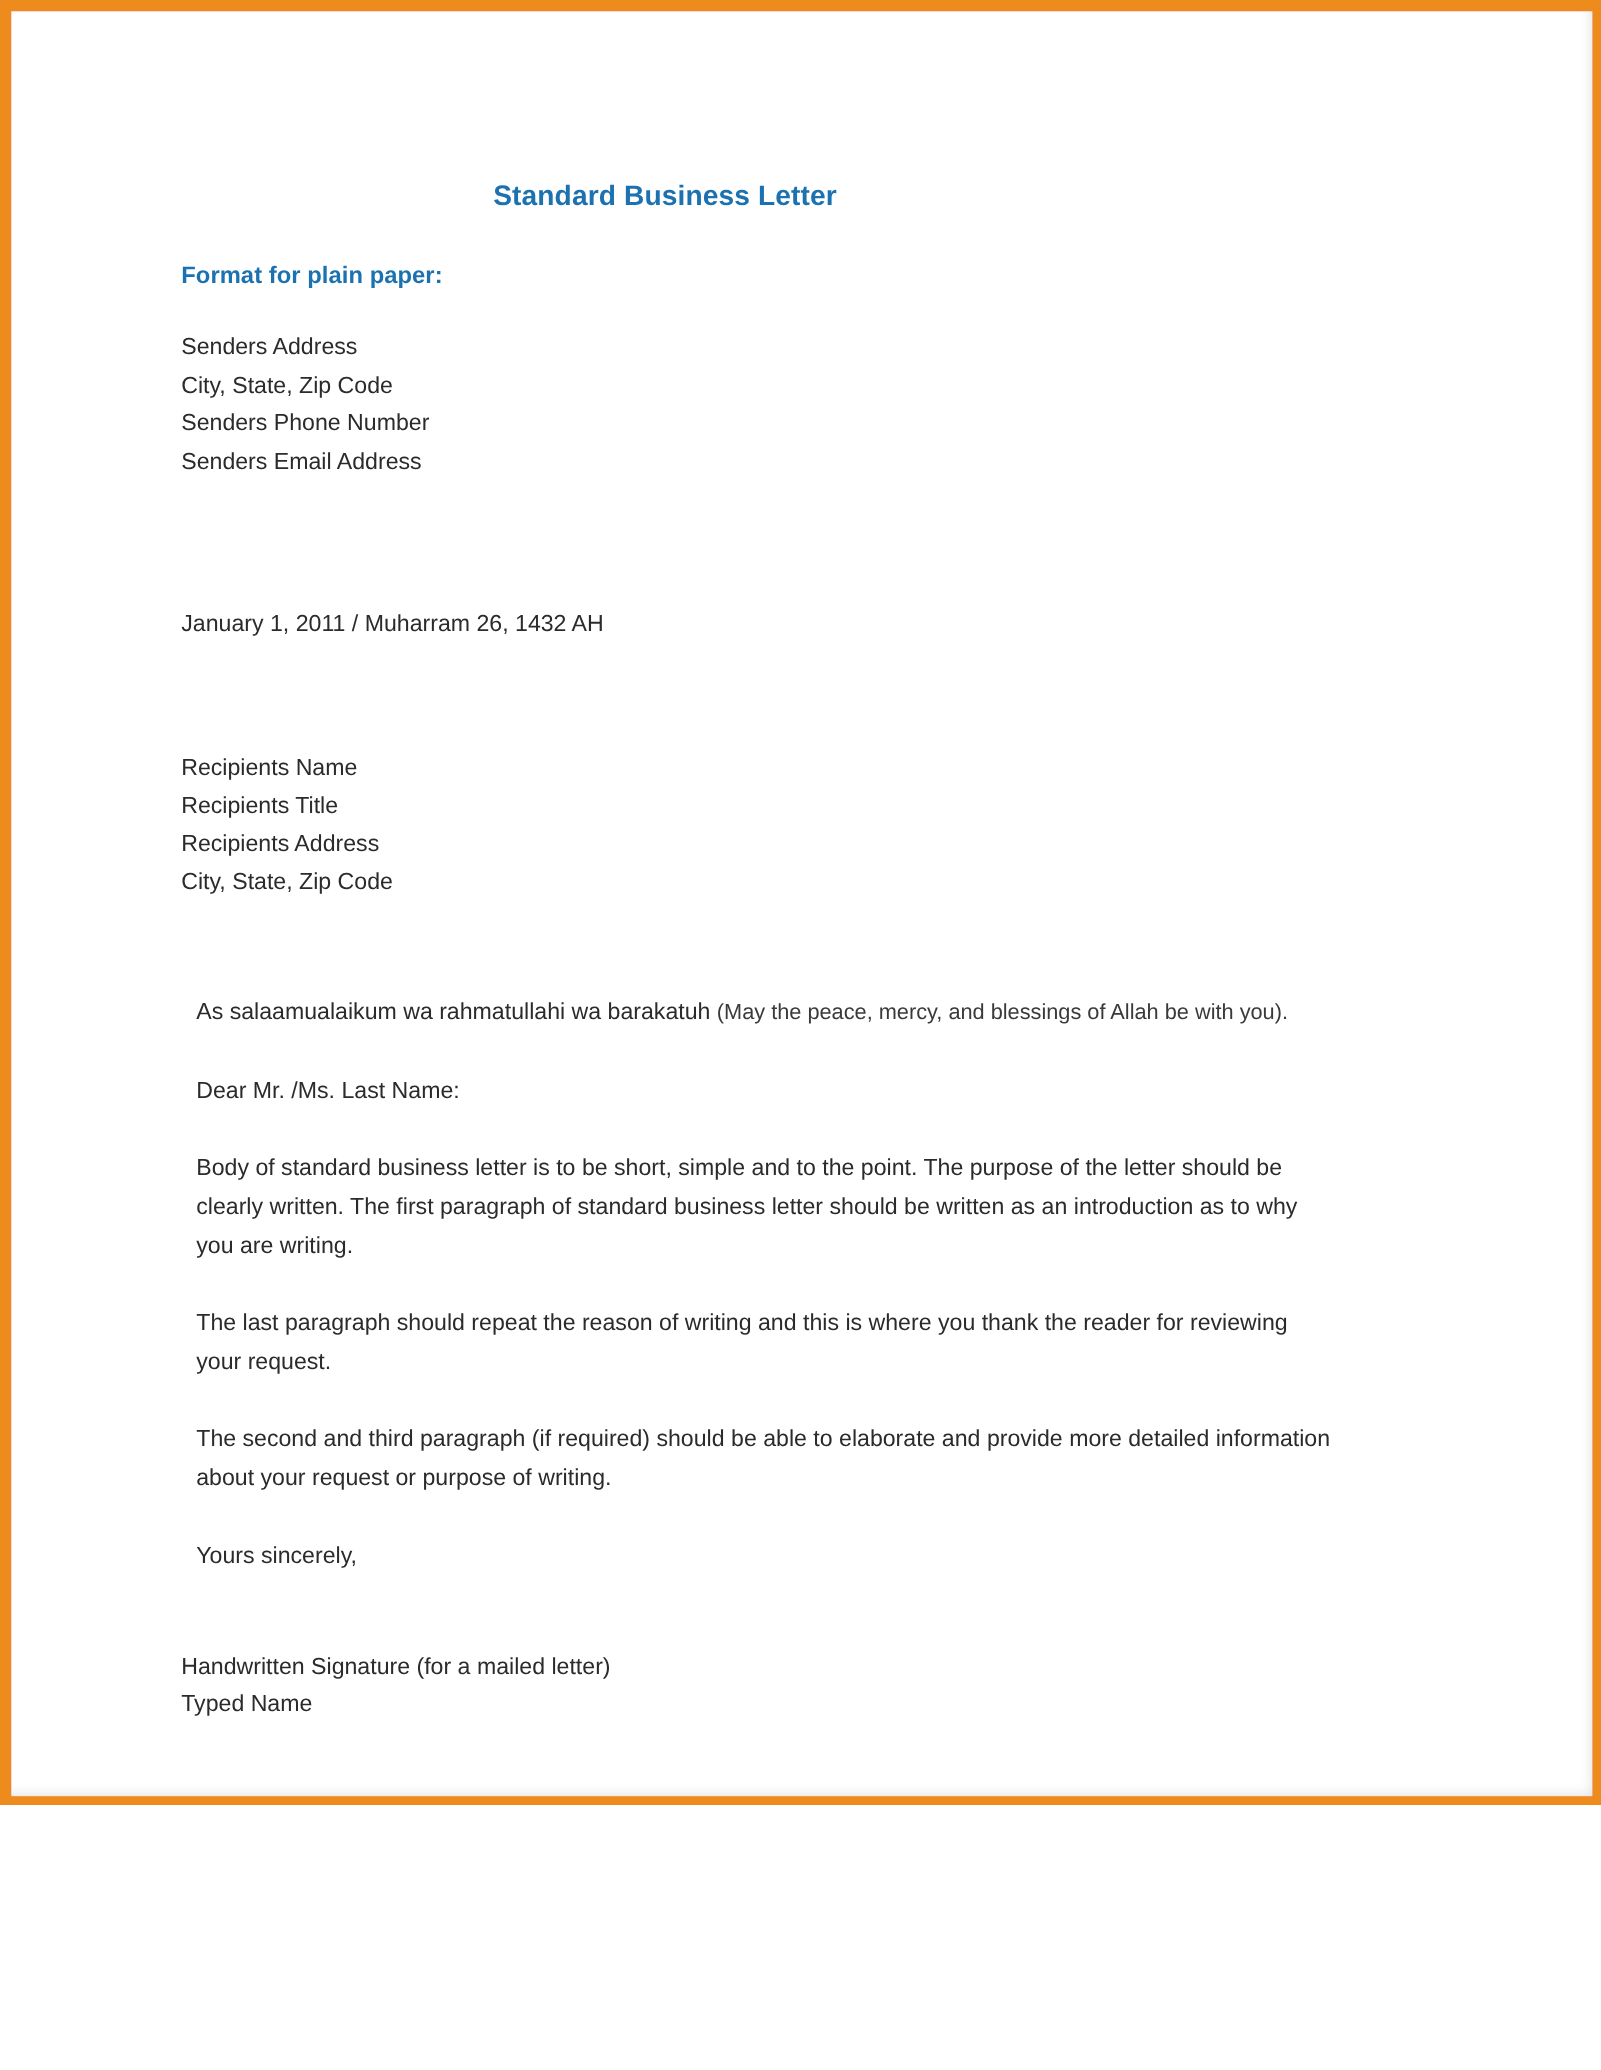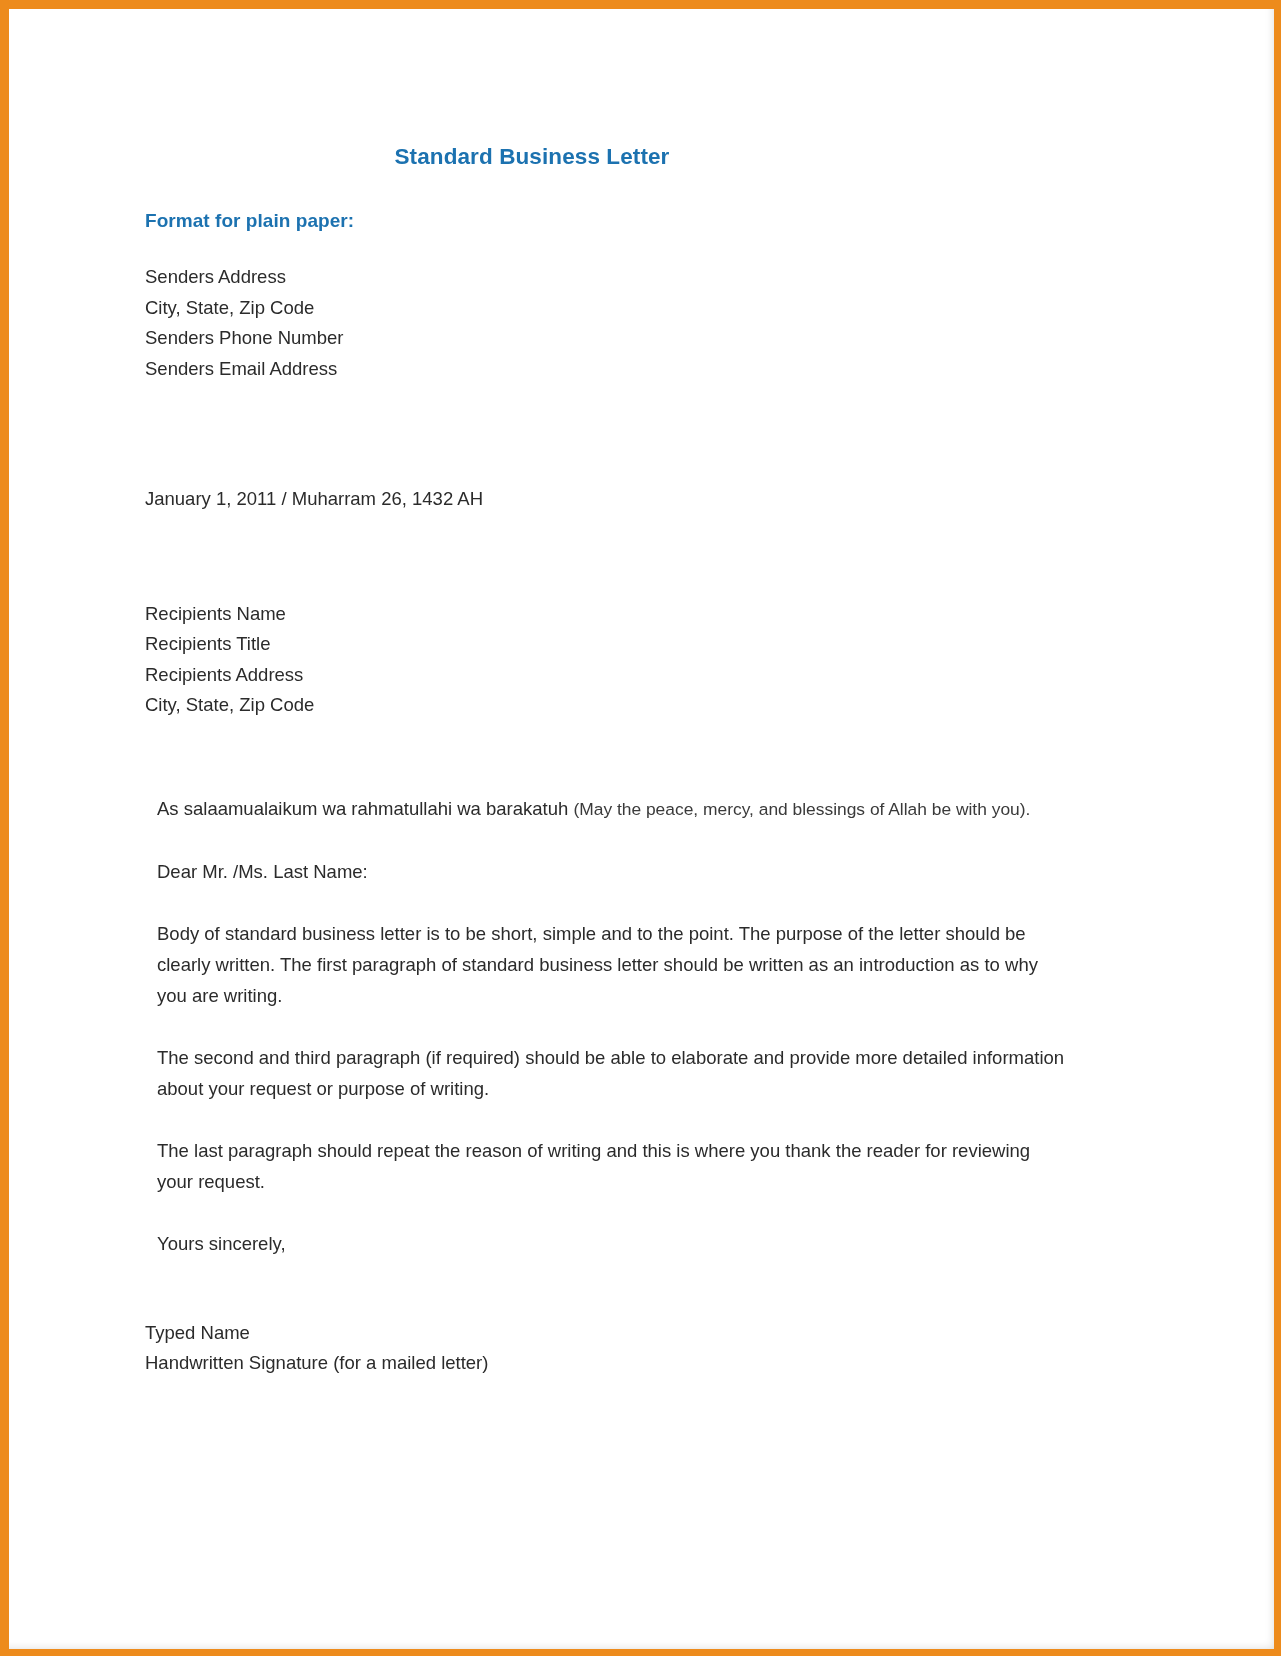--- a/index.html
+++ b/index.html
@@ -5,21 +5,21 @@
 <style>
   html, body {
     margin: 0;
     padding: 0;
     background: #ffffff;
   }
 
   .page-frame {
     position: relative;
     width: 1281px;
-    height: 1656px;
+    height: 1444px;
     box-sizing: border-box;
     background: #f9a8d4;
     border-left: 9px solid #ED8B1C;
     border-top: 9px solid #ED8B1C;
     border-right: 7px solid #ED8B1C;
     border-bottom: 7px solid #ED8B1C;
     overflow: hidden;
   }
 
   .page-sheet {
@@ -142,28 +142,28 @@
       <div class="gap-after-recipients"></div>
 
       <p class="para">
         <span class="greeting-main">As salaamualaikum wa rahmatullahi wa barakatuh </span><span class="greeting-paren">(May the peace, mercy, and blessings of Allah be with you).</span>
       </p>
 
       <p class="para">Dear Mr. /Ms. Last Name:</p>
 
       <p class="para">Body of standard business letter is to be short, simple and to the point. The purpose of the letter should be clearly written. The first paragraph of standard business letter should be written as an introduction as to why you are writing.</p>
 
+      <p class="para">The last paragraph should repeat the reason of writing and this is where you thank the reader for reviewing your request.</p>
+
       <p class="para">The second and third paragraph (if required) should be able to elaborate and provide more detailed information about your request or purpose of writing.</p>
-
-      <p class="para">The last paragraph should repeat the reason of writing and this is where you thank the reader for reviewing your request.</p>
 
       <p class="para tight">Yours sincerely,</p>
 
       <div class="gap-before-signature"></div>
 
       <div class="signoff-block">
+        <div>Handwritten Signature (for a mailed letter)</div>
         <div>Typed Name</div>
-        <div>Handwritten Signature (for a mailed letter)</div>
       </div>
 
     </div>
   </div>
 </div>
 
 </body></html>

